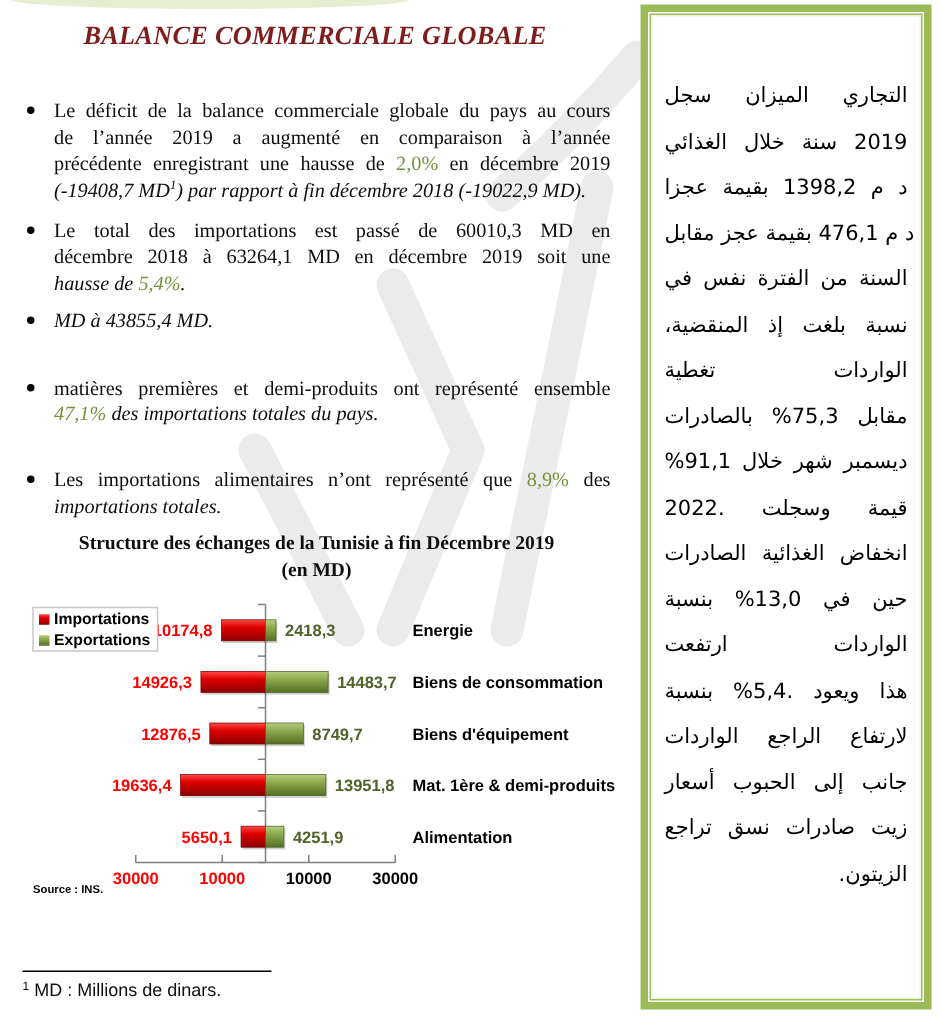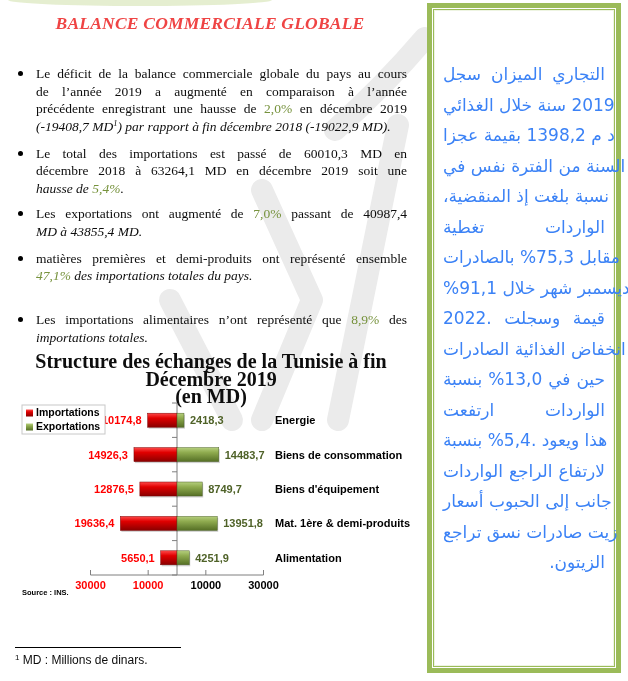--- a/index.html
+++ b/index.html
@@ -1,34 +1,34 @@
 <!DOCTYPE html>
 <html><head>
 <meta charset="utf-8">
 <style>
   html,body{margin:0;padding:0;}
   body{width:628px;height:681px;position:relative;background:#ffffff;overflow:hidden;font-family:"Liberation Serif",serif;color:#0d0d0d;}
   .wm{position:absolute;left:0;top:0;width:628px;height:681px;z-index:0;pointer-events:none;}
-  .doc-title{position:absolute;left:0;top:13px;width:420px;text-align:center;font-family:"Liberation Serif",serif;font-weight:bold;font-style:italic;font-size:17.5px;color:#ef4444;z-index:1;letter-spacing:0.2px;}
+  .doc-title{position:absolute;left:0;top:13px;width:420px;text-align:center;font-family:"Liberation Serif",serif;font-weight:bold;font-style:italic;font-size:17.5px;color:#7f1d1d;z-index:1;letter-spacing:0.2px;}
   .bullet{position:absolute;left:36px;width:371px;z-index:1;font-size:13.5px;line-height:17.5px;}
   .dot{position:absolute;left:-18px;top:6px;width:5px;height:5px;border-radius:50%;background:#000;}
   .ln{white-space:nowrap;height:17.5px;}
   .j{text-align:justify;text-align-last:justify;}
   .l{text-align:left;text-align-last:left;font-style:italic;}
   .hl{color:#76923c;margin-top:48px;}
   .sup{font-size:8.5px;vertical-align:5px;line-height:0;}
-  .chart-title{position:absolute;left:0;top:353px;width:422px;text-align:center;font-family:"Liberation Serif",serif;font-weight:bold;font-size:20px;line-height:17.5px;z-index:1;}
+  .chart-title{position:absolute;left:0;top:353px;width:422px;text-align:center;font-family:"Liberation Serif",serif;font-weight:bold;font-size:13px;line-height:17.5px;z-index:1;}
   .chart{position:absolute;left:0;top:395px;width:420px;height:210px;z-index:1;overflow:visible;}
   .chart text{font-family:"Liberation Sans",sans-serif;font-weight:bold;}
   .footnote-rule{position:absolute;left:15px;top:647px;width:166px;height:1px;background:#000;z-index:1;}
   .footnote{position:absolute;left:15px;top:653px;font-family:Liberation Sans, sans-serif;font-size:12px;white-space:nowrap;z-index:1;}
   .footnote .fsup{font-size:8px;vertical-align:4px;}
   .ar-box{position:absolute;left:427px;top:3px;width:194px;height:670px;box-sizing:border-box;border:5px solid #9bbb59;background:#fff;z-index:1;}
   .ar-box-inner{position:absolute;left:1px;top:1px;right:1px;bottom:1px;border:1.5px solid #9bbb59;box-shadow:inset 0 0 0 1px #eef4e2;}
-  .ar-text{position:absolute;left:443px;top:49px;width:162px;z-index:2;font-family:"DejaVu Sans",sans-serif;font-size:17px;color:#3b82f6;margin-top:10px;}
+  .ar-text{position:absolute;left:443px;top:49px;width:162px;z-index:2;font-family:"DejaVu Sans",sans-serif;font-size:14px;color:#000000;}
   .ar-line{height:30.5px;line-height:30.5px;white-space:nowrap;}
   .ar-line.j{text-align:justify;text-align-last:justify;}
   .ar-line.r{text-align:left;text-align-last:right;}
   .w{unicode-bidi:isolate;}
 </style>
 </head>
 <body>
 
 <svg class="wm" viewBox="0 0 628 681">
   <ellipse cx="140" cy="0" rx="132" ry="6" fill="#cfe0aa" opacity="0.55"></ellipse>
@@ -52,21 +52,20 @@
 
 <div class="bullet" style="top:144.5px">
   <span class="dot"></span>
   <div class="ln j">Le total des importations est passé de 60010,3 MD en</div>
   <div class="ln j">décembre 2018 à 63264,1 MD en décembre 2019 soit une</div>
   <div class="ln l"><span>hausse de </span><span class="hl">5,4%</span><span>.</span></div>
 </div>
 
 <div class="bullet" style="top:205px">
   <span class="dot"></span>
-  <div class="ln j"><span>Les exportations ont augmenté de </span><span class="hl">7,0%</span><span> passant de 40987,4</span></div>
   <div class="ln l">MD à 43855,4 MD.</div>
 </div>
 
 <div class="bullet" style="top:249.5px">
   <span class="dot"></span>
   <div class="ln j">matières premières et demi-produits ont représenté ensemble</div>
   <div class="ln l"><span class="hl">47,1%</span><span> des importations totales du pays.</span></div>
 </div>
 
 <div class="bullet" style="top:311px">
@@ -163,20 +162,21 @@
 <div class="footnote-rule"></div>
 <div class="footnote"><span class="fsup">1</span><span> MD : Millions de dinars.</span></div>
 
 <div class="ar-box">
   <div class="ar-box-inner"></div>
 </div>
 <div class="ar-text" dir="ltr">
   <div class="ar-line j"><span class="w" dir="rtl">سجل</span> <span class="w" dir="rtl">الميزان</span> <span class="w" dir="rtl">التجاري</span></div>
   <div class="ar-line j"><span class="w" dir="rtl">الغذائي</span> <span class="w" dir="rtl">خلال</span> <span class="w" dir="rtl">سنة</span> <span class="w" dir="ltr">2019</span></div>
   <div class="ar-line j"><span class="w" dir="rtl">عجزا</span> <span class="w" dir="rtl">بقيمة</span> <span class="w" dir="ltr">1398,2</span> <span class="w" dir="rtl">م</span> <span class="w" dir="rtl">د</span></div>
+  <div class="ar-line j"><span class="w" dir="rtl">مقابل</span> <span class="w" dir="rtl">عجز</span> <span class="w" dir="rtl">بقيمة</span> <span class="w" dir="ltr">476,1</span> <span class="w" dir="rtl">م</span> <span class="w" dir="rtl">د</span></div>
   <div class="ar-line j"><span class="w" dir="rtl">في</span> <span class="w" dir="rtl">نفس</span> <span class="w" dir="rtl">الفترة</span> <span class="w" dir="rtl">من</span> <span class="w" dir="rtl">السنة</span></div>
   <div class="ar-line j"><span class="w" dir="rtl">المنقضية،</span> <span class="w" dir="rtl">إذ</span> <span class="w" dir="rtl">بلغت</span> <span class="w" dir="rtl">نسبة</span></div>
   <div class="ar-line j"><span class="w" dir="rtl">تغطية</span> <span class="w" dir="rtl">الواردات</span></div>
   <div class="ar-line j"><span class="w" dir="rtl">بالصادرات</span> <span class="w" dir="ltr">%75,3</span> <span class="w" dir="rtl">مقابل</span></div>
   <div class="ar-line j"><span class="w" dir="ltr">%91,1</span> <span class="w" dir="rtl">خلال</span> <span class="w" dir="rtl">شهر</span> <span class="w" dir="rtl">ديسمبر</span></div>
   <div class="ar-line j"><span class="w" dir="ltr">2022.</span> <span class="w" dir="rtl">وسجلت</span> <span class="w" dir="rtl">قيمة</span></div>
   <div class="ar-line j"><span class="w" dir="rtl">الصادرات</span> <span class="w" dir="rtl">الغذائية</span> <span class="w" dir="rtl">انخفاض</span></div>
   <div class="ar-line j"><span class="w" dir="rtl">بنسبة</span> <span class="w" dir="ltr">%13,0</span> <span class="w" dir="rtl">في</span> <span class="w" dir="rtl">حين</span></div>
   <div class="ar-line j"><span class="w" dir="rtl">ارتفعت</span> <span class="w" dir="rtl">الواردات</span></div>
   <div class="ar-line j"><span class="w" dir="rtl">بنسبة</span> <span class="w" dir="ltr">%5,4.</span> <span class="w" dir="rtl">ويعود</span> <span class="w" dir="rtl">هذا</span></div>

